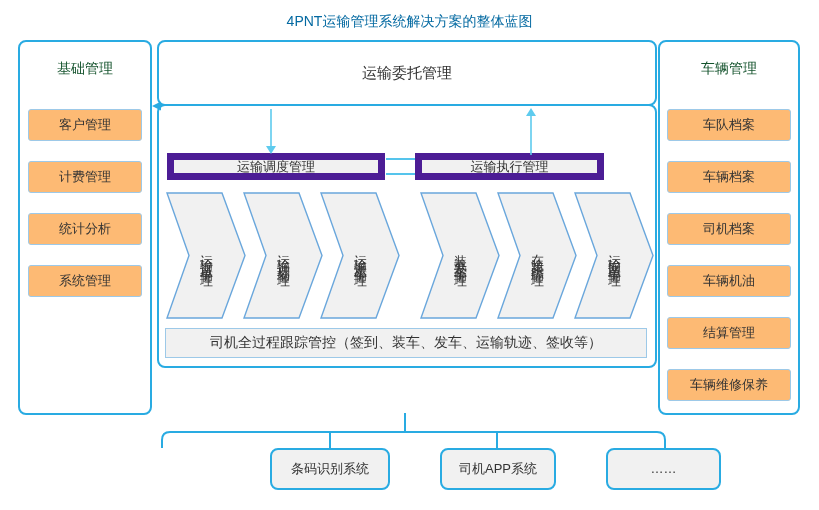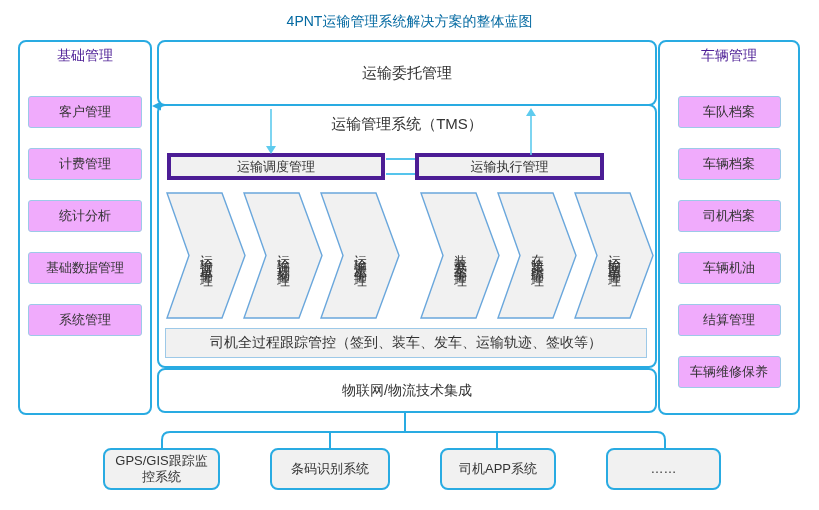--- a/index.html
+++ b/index.html
@@ -7,34 +7,34 @@
   #canvas { position:relative; width:819px; height:510px; background:#ffffff; overflow:hidden; }
 
   .title { position:absolute; top:13px; left:0; width:100%; text-align:center;
            font-size:14px; color:#0369a1; }
 
   
   .panel, .big-box { position:absolute; background:#ffffff; border:2px solid #29abe2; border-radius:8px; }
 
   .panel.left  { left:18px;  top:40px; width:134px; height:375px; }
   .panel.right { left:658px; top:40px; width:142px; height:375px; }
-  .panel-title { margin-top:5px; text-align:center; font-size:14px; color:#4c1d95; }
+  .panel-title { margin-top:18px; text-align:center; font-size:14px; color:#14532d; }
   .panel-items { margin-top:31px; display:flex; flex-direction:column; align-items:center; gap:20px; }
 
-  .item-box { width:114px; height:32px; background:#f0abfc; border:1px solid #9dc9e8; border-radius:3px;
+  .item-box { width:114px; height:32px; background:#fdba74; border:1px solid #9dc9e8; border-radius:3px;
               display:flex; align-items:center; justify-content:center; font-size:13px; color:#333333; }
-  .panel.right .item-box { width:103px; }
+  .panel.right .item-box { width:124px; }
 
   .top-box { left:157px; top:40px; width:500px; height:66px;
              display:flex; align-items:center; justify-content:center; font-size:15px; color:#333333; }
   .tms-box { left:157px; top:104px; width:500px; height:264px; }
   .tms-title { position:absolute; left:157px; top:115px; width:500px; text-align:center;
                font-size:15px; color:#333333; }
 
-  .sub-box { position:absolute; top:153px; height:27px; background:#f1f1f1; border:4px solid #4c1d95;
+  .sub-box { position:absolute; top:153px; height:27px; background:#f1f1f1; border:7px solid #4c1d95;
              display:flex; align-items:center; justify-content:center; font-size:13px; color:#333333; }
   .sub-box.dispatch { left:167px; width:218px; }
   .sub-box.execute  { left:415px; width:189px; }
   .sub-connector { position:absolute; left:386px; top:158px; width:30px; height:17px;
                    border-top:2px solid #55c4ec; border-bottom:2px solid #55c4ec; }
 
   .chevrons { position:absolute; left:0; top:192px; width:819px; height:127px; }
   .chevron { position:absolute; top:0; width:81px; height:127px; }
   .chevron:nth-of-type(1){ left:166px; } .chevron:nth-of-type(2){ left:243px; }
   .chevron:nth-of-type(3){ left:320px; } .chevron:nth-of-type(4){ left:420px; }
@@ -74,21 +74,20 @@
     <div class="panel-title">基础管理</div>
     <div class="panel-items">
 
         <div class="item-box">客户管理</div>
 
         <div class="item-box">计费管理</div>
 
 
         <div class="item-box">统计分析</div>
 
-        <div class="item-box">基础数据管理</div>
 
         <div class="item-box">系统管理</div>
       </div>
   </div>
 
   <div class="panel right">
     <div class="panel-title">车辆管理</div>
     <div class="panel-items">
 
         <div class="item-box">车队档案</div>
@@ -100,21 +99,20 @@
         <div class="item-box">车辆机油</div>
 
         <div class="item-box">结算管理</div>
 
         <div class="item-box">车辆维修保养</div>
       </div>
   </div>
 
   <div class="big-box top-box">运输委托管理</div>
   <div class="big-box tms-box"></div>
-  <div class="tms-title">运输管理系统（TMS）</div>
 
   <div class="sub-box dispatch">运输调度管理</div>
   <div class="sub-connector"></div>
   <div class="sub-box execute">运输执行管理</div>
 
   <div class="chevrons">
 
       <div class="chevron">
         <svg width="81" height="127" viewBox="0 0 81 127">
           <polygon points="1,1 56,1 79,63.5 56,126 1,126 23,63.5" fill="#f1f1f1" stroke="#6aa7dc" stroke-width="1.4"></polygon>
@@ -153,23 +151,21 @@
       <div class="chevron">
         <svg width="81" height="127" viewBox="0 0 81 127">
           <polygon points="1,1 56,1 79,63.5 56,126 1,126 23,63.5" fill="#f1f1f1" stroke="#6aa7dc" stroke-width="1.4"></polygon>
         </svg>
         <div class="chevron-text">运输回单管理</div>
       </div>
     </div>
 
   <div class="tracking-box">司机全过程跟踪管控（签到、装车、发车、运输轨迹、签收等）</div>
 
-  <div class="big-box iot-box">物联网/物流技术集成</div>
 
-  <div class="bottom-box b1">GPS/GIS跟踪监控系统</div>
   <div class="bottom-box b2">条码识别系统</div>
   <div class="bottom-box b3">司机APP系统</div>
   <div class="bottom-box b4">……</div>
 
   <svg id="connectors" width="819" height="510" viewBox="0 0 819 510">
 
     <path d="M405,413 V432" stroke="#29abe2" stroke-width="2" fill="none"></path>
 
     <path d="M162,448 V440 Q162,432 170,432 H657 Q665,432 665,440 V448" stroke="#29abe2" stroke-width="2" fill="none"></path>
     <path d="M330,432 V448" stroke="#29abe2" stroke-width="2" fill="none"></path>

